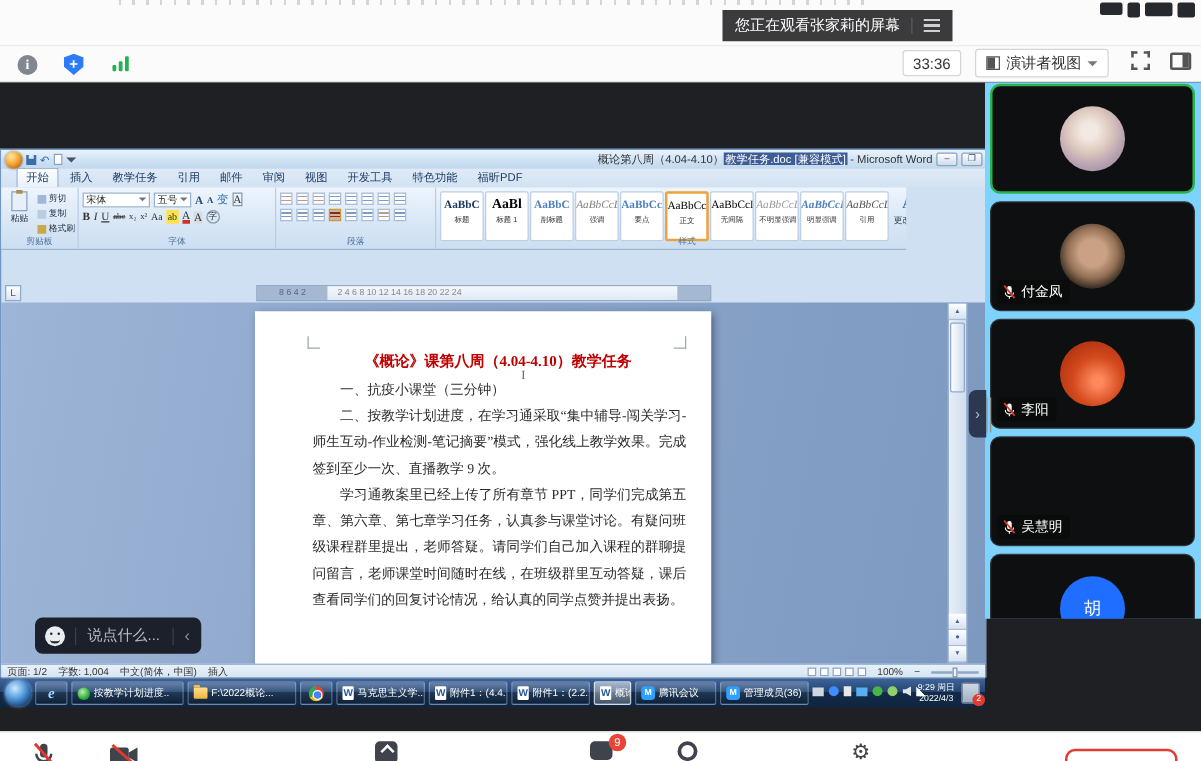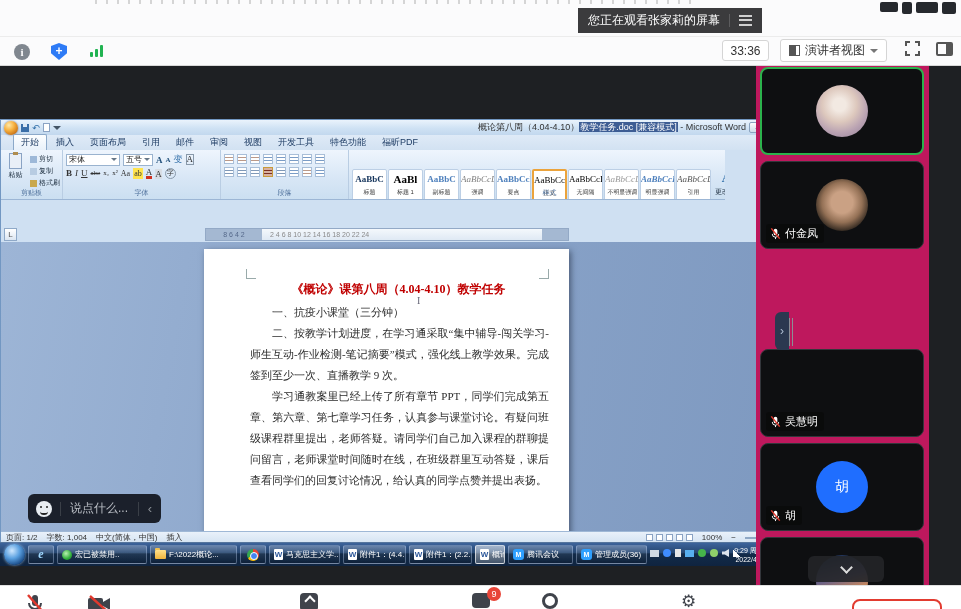--- a/index.html
+++ b/index.html
@@ -65,21 +65,21 @@
 .fg.sm{font-size:7px}
 .g8{font-size:9px;color:#333;font-family:"Liberation Serif",serif;line-height:11px}
 .hl{background:#ffe34d;padding:0 1px}
 .fc{border-bottom:3px solid #d03020;line-height:8px}
 .pgrid{display:flex;flex-direction:column;gap:3px;padding-top:2px}
 .prow{display:flex;gap:3px;align-items:center}
 .pic{width:10px;height:10px;border:1px solid #a8bed8;background:repeating-linear-gradient(#fff 0 2px,#7a9cc6 2px 3px)}
 .pic.dots{background:repeating-linear-gradient(#fff 0 2px,#b98 2px 3px)}
 .alg{width:10px;height:10px;border:1px solid #a8bed8;background:repeating-linear-gradient(#fff 0 2px,#8099b8 2px 3px)}
 .alg.sel{background:repeating-linear-gradient(#d8b0a0 0 2px,#7a2f21 2px 3px);border-color:#c79a3c}
-.sgallery{display:flex;gap:1px;margin-top:17px}
+.sgallery{display:flex;gap:1px;margin-top:1px}
 .sbox{width:35px;height:40px;background:#fff;border:1px solid #bccfe5;border-radius:2px;text-align:center;overflow:hidden;flex:none}
 .sbox.selected{border:2px solid #eba33c}
 .ssample{display:block;font-family:"Liberation Serif","DejaVu Serif",serif;font-size:9px;line-height:15px;margin-top:2px;white-space:nowrap}
 .sname{display:block;font-size:7px;color:#333;white-space:nowrap;transform:scale(.85)}
 .st0{font-weight:bold;color:#17365d}.st1{font-weight:bold;font-size:11px}.st2{font-weight:bold;color:#4f81bd}
 .st3{font-style:italic;color:#808080}.st4{font-weight:bold;color:#4f81bd}
 .st7{font-style:italic;color:#9a9a9a}.st8{font-style:italic;color:#4f81bd;font-weight:bold}.st9{font-style:italic;color:#555}
 .chgstyle{width:34px;text-align:center;font-size:7px;color:#234;padding-top:2px}
 .AA{font-family:"Liberation Serif",serif;font-weight:bold;color:#2e6da8;font-size:12px;line-height:14px}
 .AA small{font-size:8px;color:#6a9fd0}
@@ -121,21 +121,21 @@
 .chrome::after{content:"";position:absolute;left:3px;top:3px;width:6px;height:6px;border-radius:50%;background:#4285f4;border:1px solid #fff}
 .wdoc{width:9px;height:11px;background:#fff;color:#2b579a;font-size:8px;font-weight:bold;line-height:11px;text-align:center;border-radius:1px;flex:none}
 .meet{width:11px;height:11px;border-radius:3px;background:#2ea0ff;color:#fff;font-size:7px;font-weight:bold;text-align:center;line-height:11px;flex:none}
 #tray{position:absolute;left:650px;top:6px;display:flex;gap:4px;align-items:center}
 #tray i{display:block}
 #clock{position:absolute;left:726px;top:3px;width:46px;color:#fff;font-size:7px;line-height:9px;text-align:center}
 #clock-dot{position:absolute;left:771px;top:3px;width:4px;height:4px;border-radius:50%;background:#e33}
 #tray-win{position:absolute;left:769px;top:3px;width:15px;height:17px;background:linear-gradient(#cdd8e4,#9fb0c2);border:1px solid #7a8ca0;border-radius:2px}
 .bdg{position:absolute;right:-5px;bottom:-3px;min-width:10px;height:10px;border-radius:5px;background:#e23b2e;color:#fff;font-size:7px;line-height:10px;text-align:center;padding:0 1px}
 
-#sidebar{position:absolute;left:756px;top:66px;width:173px;height:519px;background:#be185d;overflow:hidden;z-index:3}
+#sidebar{position:absolute;left:788px;top:66px;width:173px;height:429px;background:#7dd3fc;overflow:hidden;z-index:3}
 .tile{position:absolute;left:4px;width:164px;height:88px;background:#0e0f11;border:1px solid #33363b;border-radius:8px}
 .tile.speaking{border:2px solid #2bb24c}
 .av{position:absolute;left:50%;top:50%;transform:translate(-50%,-50%);width:52px;height:52px;border-radius:50%;display:flex;align-items:center;justify-content:center;color:#fff;font-size:14px}
 .tlabel{position:absolute;left:5px;bottom:5px;background:rgba(10,10,10,.72);border-radius:3px;padding:2px 6px 2px 3px;display:flex;align-items:center;gap:3px;color:#fff;font-size:11px;white-space:nowrap}
 #sb-handle{position:absolute;left:775px;top:312px;width:14px;height:38px;background:#2b3850;border-radius:6px 0 0 6px;color:#aebdd2;font-size:12px;display:flex;align-items:center;justify-content:center;z-index:4}
 #sb-grip{position:absolute;left:789px;top:318px;width:4px;height:28px;border-left:1px solid #8a8f96;border-right:1px solid #8a8f96;z-index:4}
 #scrollbtn{position:absolute;left:52px;top:490px;width:76px;height:26px;background:rgba(35,37,40,.9);border-radius:6px;display:flex;align-items:center;justify-content:center;z-index:2}
 .chev-down{width:9px;height:9px;border-right:2px solid #dcdcdc;border-bottom:2px solid #dcdcdc;transform:rotate(45deg);margin-top:-4px}
 
 #tooltip{position:absolute;left:762px;top:85px;width:192px;height:64px;background:#fff;border-radius:6px;box-shadow:0 3px 12px rgba(0,0,0,.45);z-index:6}
@@ -214,21 +214,21 @@
         <span class="pv-ic"></span>
         <span class="caret" style="border-top-color:#456"></span>
       </div>
       <div class="ttl"><span>概论第八周（4.04-4.10）</span><span class="sel">教学任务.doc [兼容模式]</span><span> - Microsoft Word</span></div>
       <div class="winbtn">–</div>
       <div class="winbtn">❐</div>
     </div>
     <div id="w-tabs">
       <span class="wtab active">开始</span>
       <span class="wtab">插入</span>
-      <span class="wtab">页面布局</span>
+      <span class="wtab">教学任务</span>
       <span class="wtab">引用</span>
       <span class="wtab">邮件</span>
       <span class="wtab">审阅</span>
       <span class="wtab">视图</span>
       <span class="wtab">开发工具</span>
       <span class="wtab">特色功能</span>
       <span class="wtab">福昕PDF</span>
     </div>
     <div id="w-ribbon">
       <div class="rg" style="width:62px">
@@ -414,21 +414,21 @@
     </div>
   </div>
 
   <div id="taskbar">
     <div id="orb-start"></div>
     <div class="tbi" style="left:28px;width:26px;justify-content:center">
         <span class="ie-e">e</span>
       </div>
     <div class="tbi" style="left:57px;width:90px">
         <span class="gb"></span>
-        <span>宏已被禁用..</span>
+        <span>按教学计划进度..</span>
       </div>
     <div class="tbi" style="left:150px;width:87px">
         <span class="fold"></span>
         <span>F:\2022概论...</span>
       </div>
     <div class="tbi" style="left:240px;width:26px;justify-content:center">
         <span class="chrome"></span>
       </div>
     <div class="tbi" style="left:269px;width:71px">
         <span class="wdoc">W</span>
@@ -481,20 +481,32 @@
     <div class="tile" style="top:95px">
       <div class="av" style="background:radial-gradient(circle at 50% 45%,#caa184 28%,#937055 52%,#30271f 75%)"></div>
       <div class="tlabel">
         <svg width="13" height="13" viewBox="0 0 14 14">
             <rect x="5" y="2" width="4" height="7" rx="2" fill="#fff"></rect>
             <path d="M3.5 7.5a3.5 3.5 0 0 0 7 0" fill="none" stroke="#fff"></path>
             <line x1="7" y1="11" x2="7" y2="13" stroke="#fff"></line>
             <line x1="2.5" y1="1.5" x2="11.5" y2="12.5" stroke="#e0392e" stroke-width="1.6"></line>
           </svg>
         <span>付金凤</span>
+      </div>
+    </div>
+    <div class="tile" style="top:189px">
+      <div class="av" style="background:radial-gradient(circle at 58% 62%,#ff8a5e 8%,#d2491d 45%,#b23410 78%)"></div>
+      <div class="tlabel">
+        <svg width="13" height="13" viewBox="0 0 14 14">
+            <rect x="5" y="2" width="4" height="7" rx="2" fill="#fff"></rect>
+            <path d="M3.5 7.5a3.5 3.5 0 0 0 7 0" fill="none" stroke="#fff"></path>
+            <line x1="7" y1="11" x2="7" y2="13" stroke="#fff"></line>
+            <line x1="2.5" y1="1.5" x2="11.5" y2="12.5" stroke="#e0392e" stroke-width="1.6"></line>
+          </svg>
+        <span>李阳</span>
       </div>
     </div>
     <div class="tile" style="top:283px">
       <div class="tlabel">
         <svg width="13" height="13" viewBox="0 0 14 14">
             <rect x="5" y="2" width="4" height="7" rx="2" fill="#fff"></rect>
             <path d="M3.5 7.5a3.5 3.5 0 0 0 7 0" fill="none" stroke="#fff"></path>
             <line x1="7" y1="11" x2="7" y2="13" stroke="#fff"></line>
             <line x1="2.5" y1="1.5" x2="11.5" y2="12.5" stroke="#e0392e" stroke-width="1.6"></line>
           </svg>

